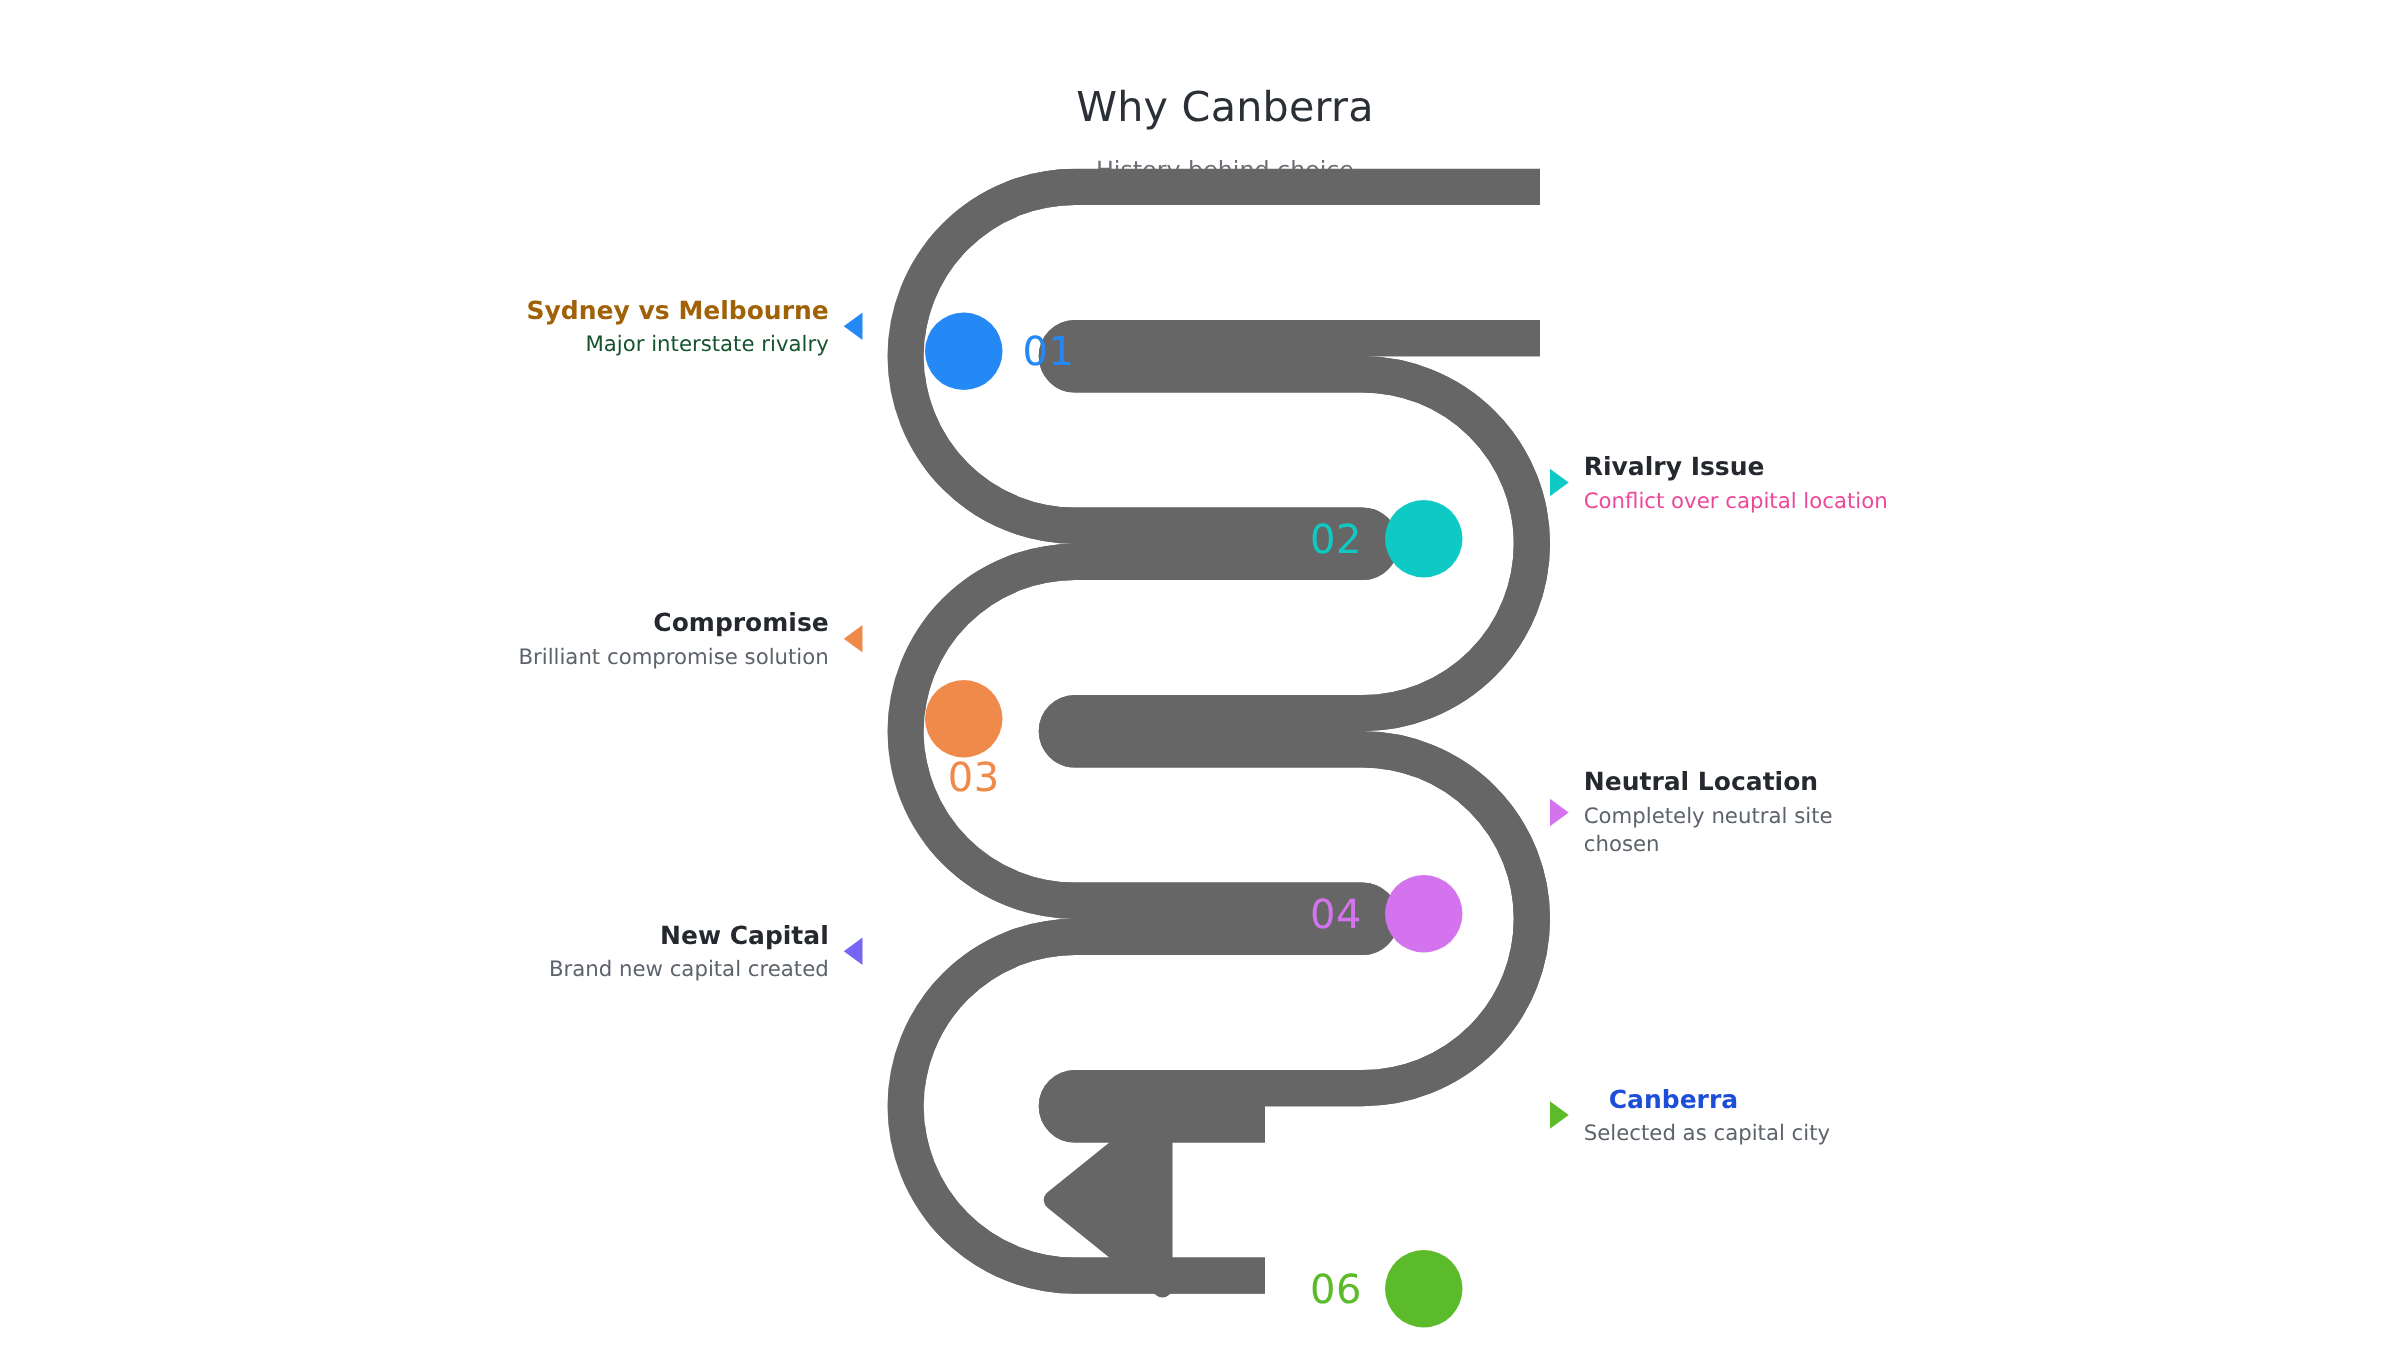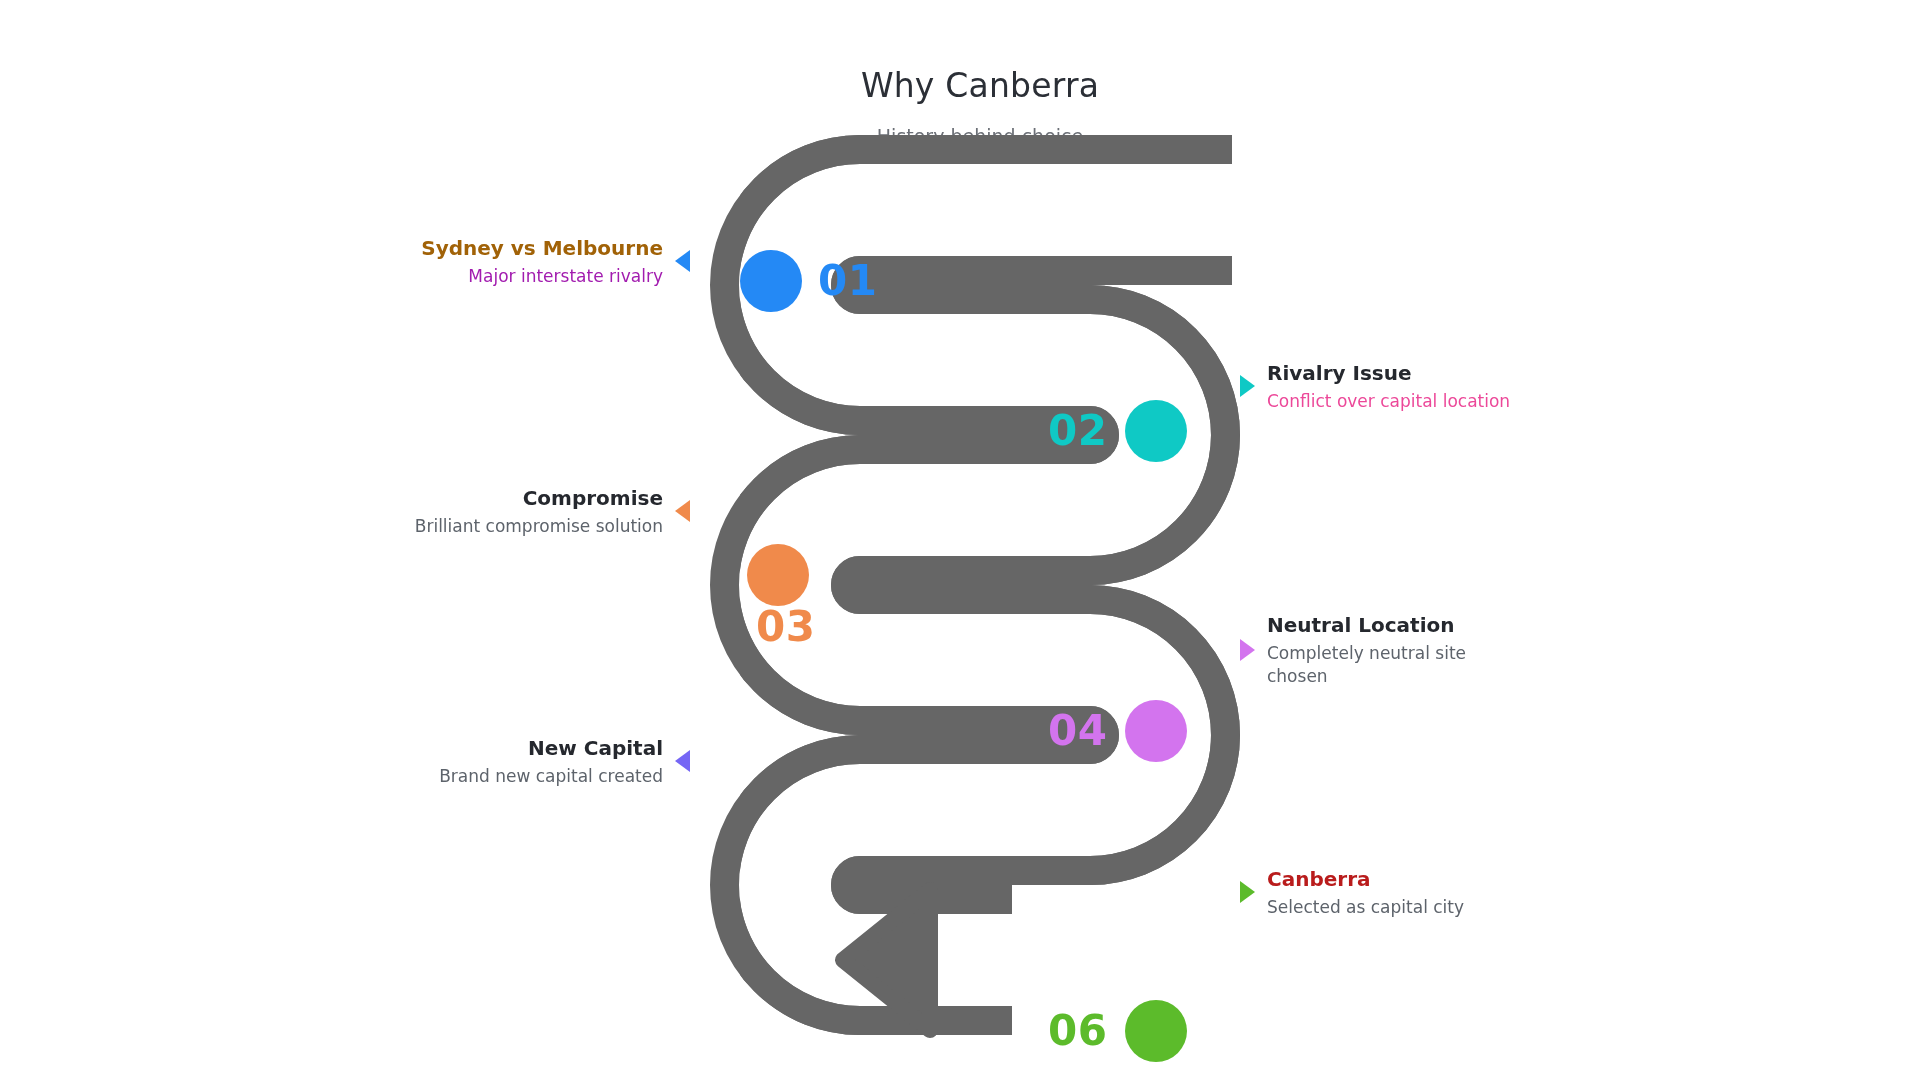--- a/index.html
+++ b/index.html
@@ -63,22 +63,22 @@
     align-items: center;
     height: 74px;
   }
   .marker .dot {
     width: 62px;
     height: 62px;
     border-radius: 50%;
     flex: 0 0 auto;
   }
   .marker .num {
-    font-size: 42px;
-    font-weight: 700;
+    font-size: 32px;
+    font-weight: 400;
     line-height: 1;
     letter-spacing: 0.5px;
     white-space: nowrap;
   }
   .marker.left-side .num { margin-left: 16px; }
   .marker.right-side { flex-direction: row-reverse; }
   .marker.right-side .num { margin-right: 18px; }
 
   
   .label {
@@ -262,21 +262,21 @@
     <span class="num" style="color: rgb(211, 116, 238);">04</span>
   </div>
   <div class="marker right-side" style="left:1048px; top:994px;">
     <span class="dot" style="background: rgb(92, 187, 43);"></span>
     <span class="num" style="color: rgb(92, 187, 43);">06</span>
   </div>
 
   <div class="label to-left" style="left:330px; top:235px; width:360px;">
     <div class="txt">
       <div class="lbl-title" style="color: #a16207;">Sydney vs Melbourne</div>
-      <div class="lbl-desc" style="color: #a21caf; text-align: right;">Major interstate rivalry</div>
+      <div class="lbl-desc" style="color: #14532d; text-align: right;">Major interstate rivalry</div>
     </div>
     <span class="tri pointing-left" style="color: rgb(36, 137, 245);"></span>
   </div>
 
   <div class="label to-right" style="left:1240px; top:360px; width:380px;">
     <span class="tri pointing-right" style="color: rgb(15, 201, 197);"></span>
     <div class="txt">
       <div class="lbl-title" style="color: rgb(37, 40, 46);">Rivalry Issue</div>
       <div class="lbl-desc" style="color: #ec4899;">Conflict over capital location</div>
     </div>
@@ -302,18 +302,18 @@
     <div class="txt">
       <div class="lbl-title" style="color: rgb(37, 40, 46);">New Capital</div>
       <div class="lbl-desc" style="color: rgb(93, 99, 107);">Brand new capital created</div>
     </div>
     <span class="tri pointing-left" style="color: rgb(117, 102, 245);"></span>
   </div>
 
   <div class="label to-right" style="left:1240px; top:866px; width:330px;">
     <span class="tri pointing-right" style="color: rgb(92, 187, 43);"></span>
     <div class="txt">
-      <div class="lbl-title" style="color: #b91c1c;">Canberra</div>
+      <div class="lbl-title" style="color: #1d4ed8; margin-left: 20px;">Canberra</div>
       <div class="lbl-desc" style="color: rgb(93, 99, 107);">Selected as capital city</div>
     </div>
   </div>
 
 </div>
 
 </body></html>

